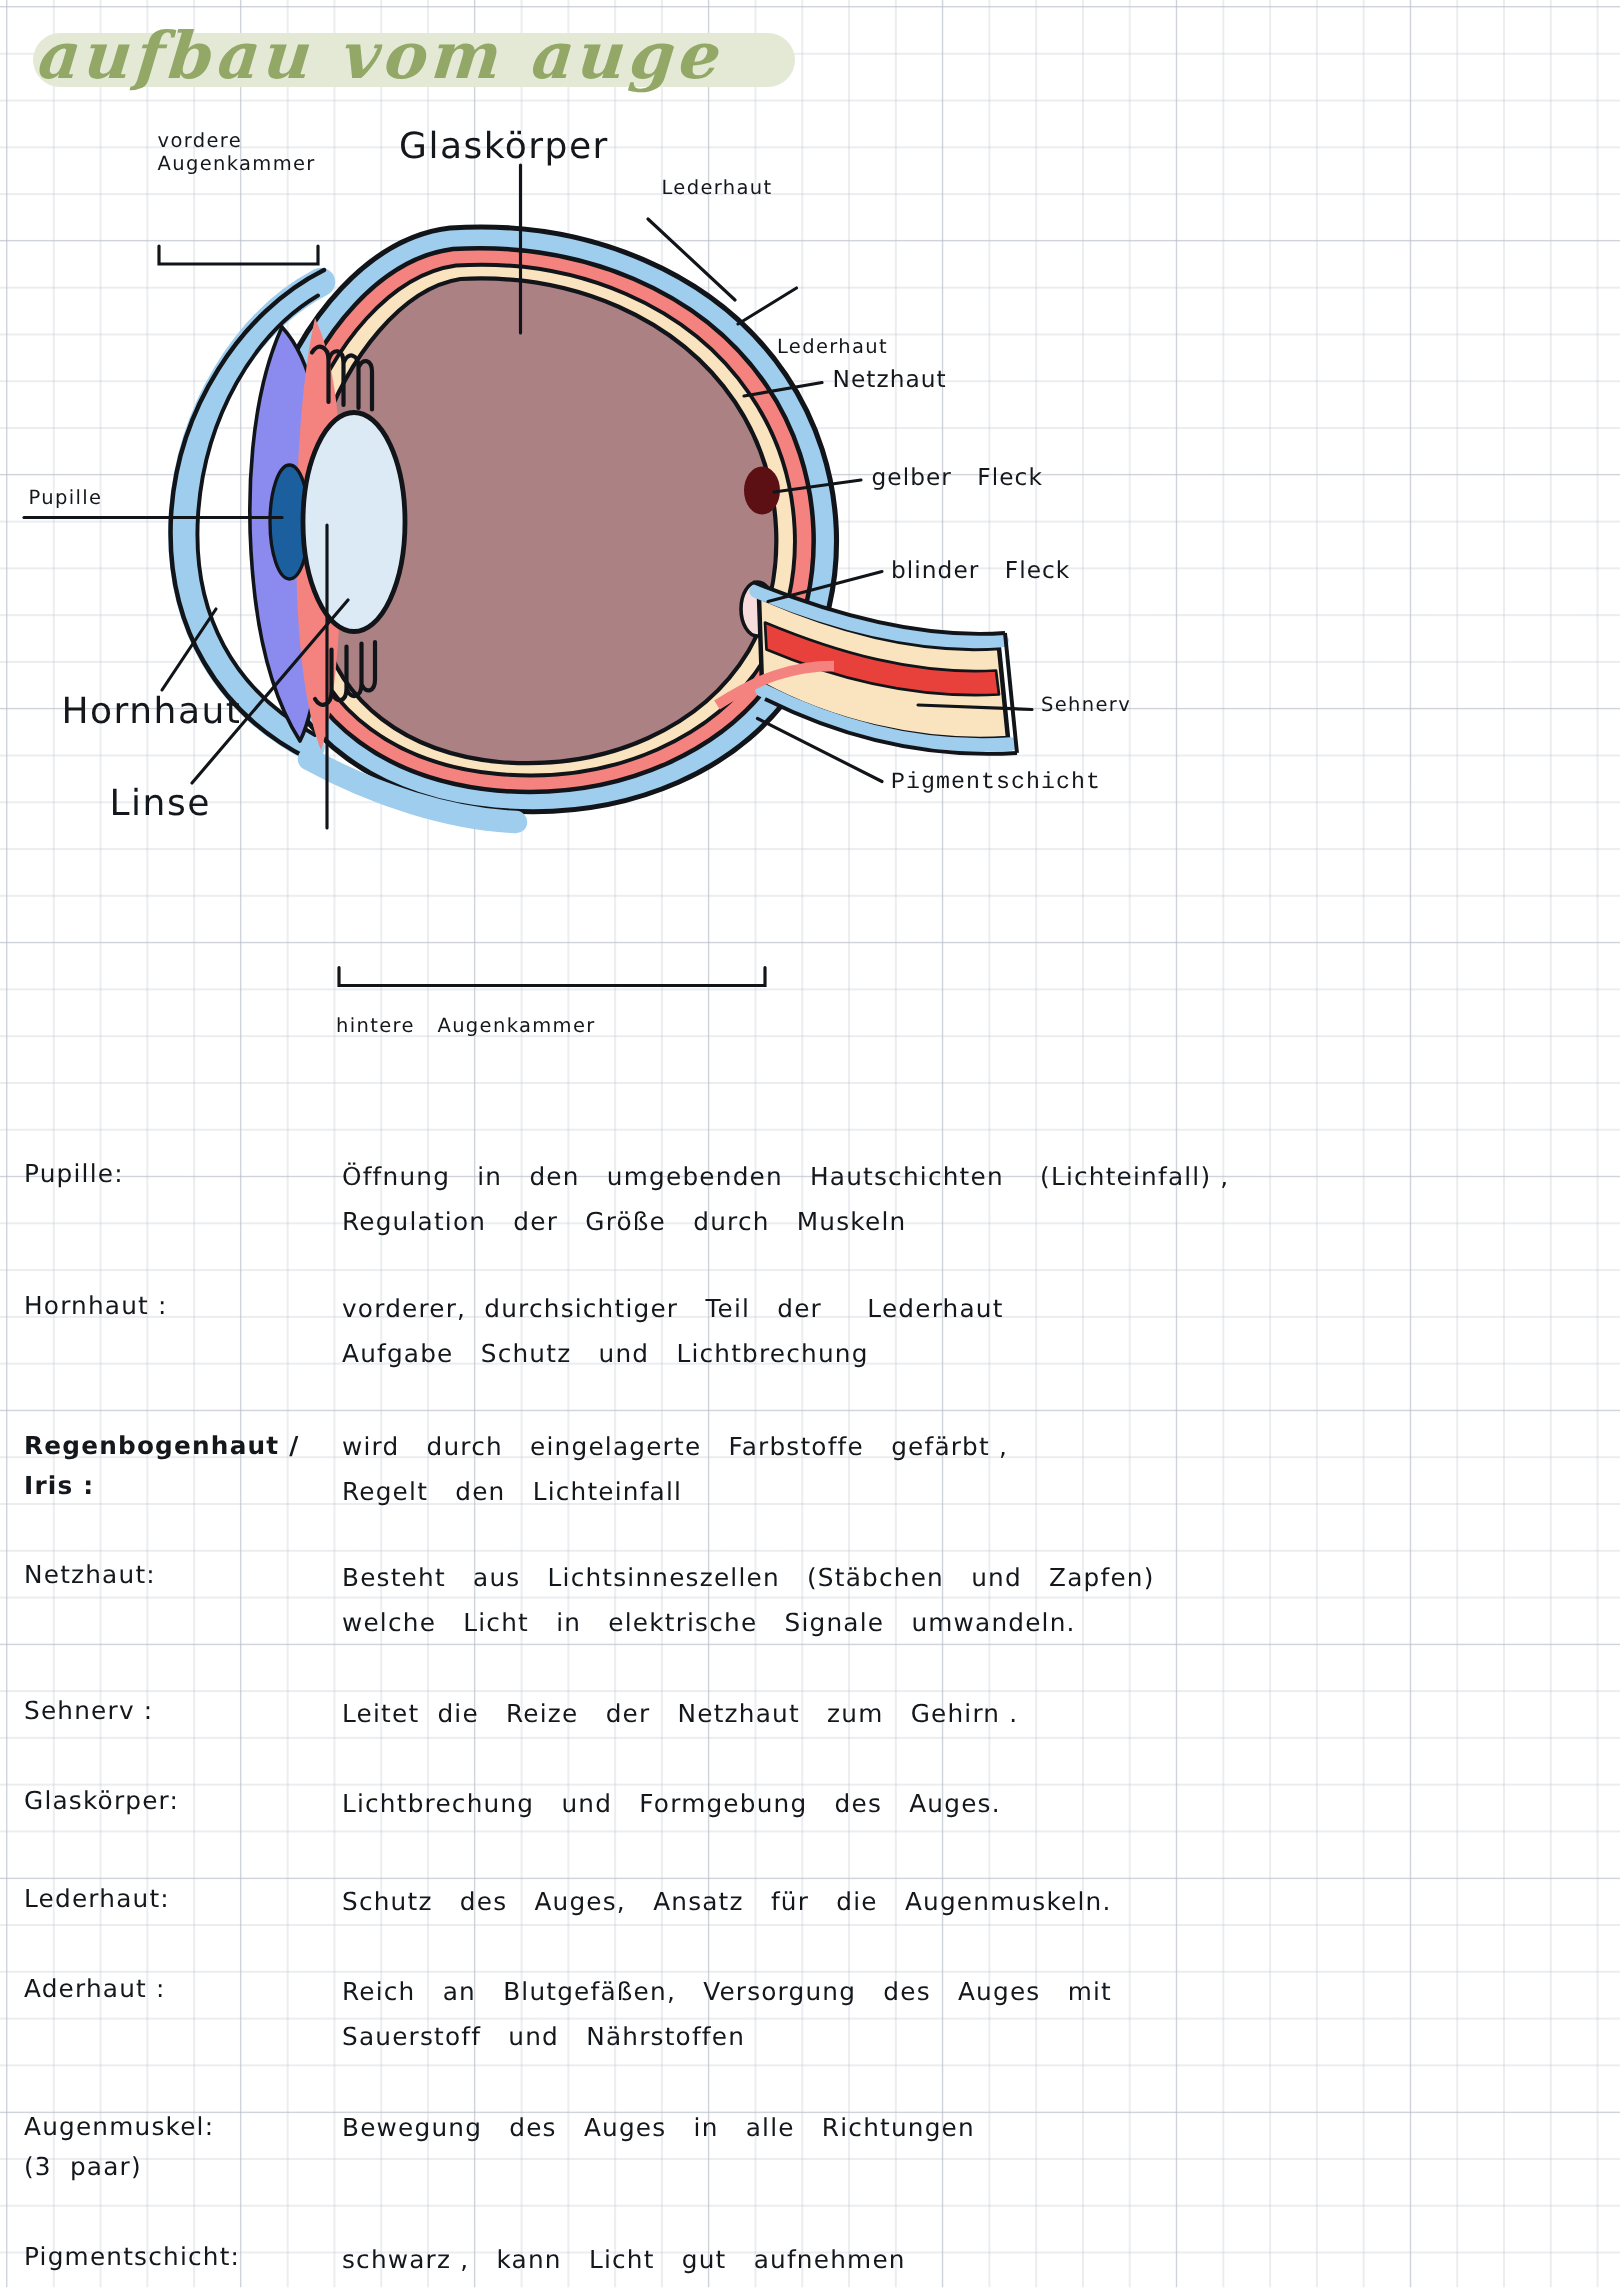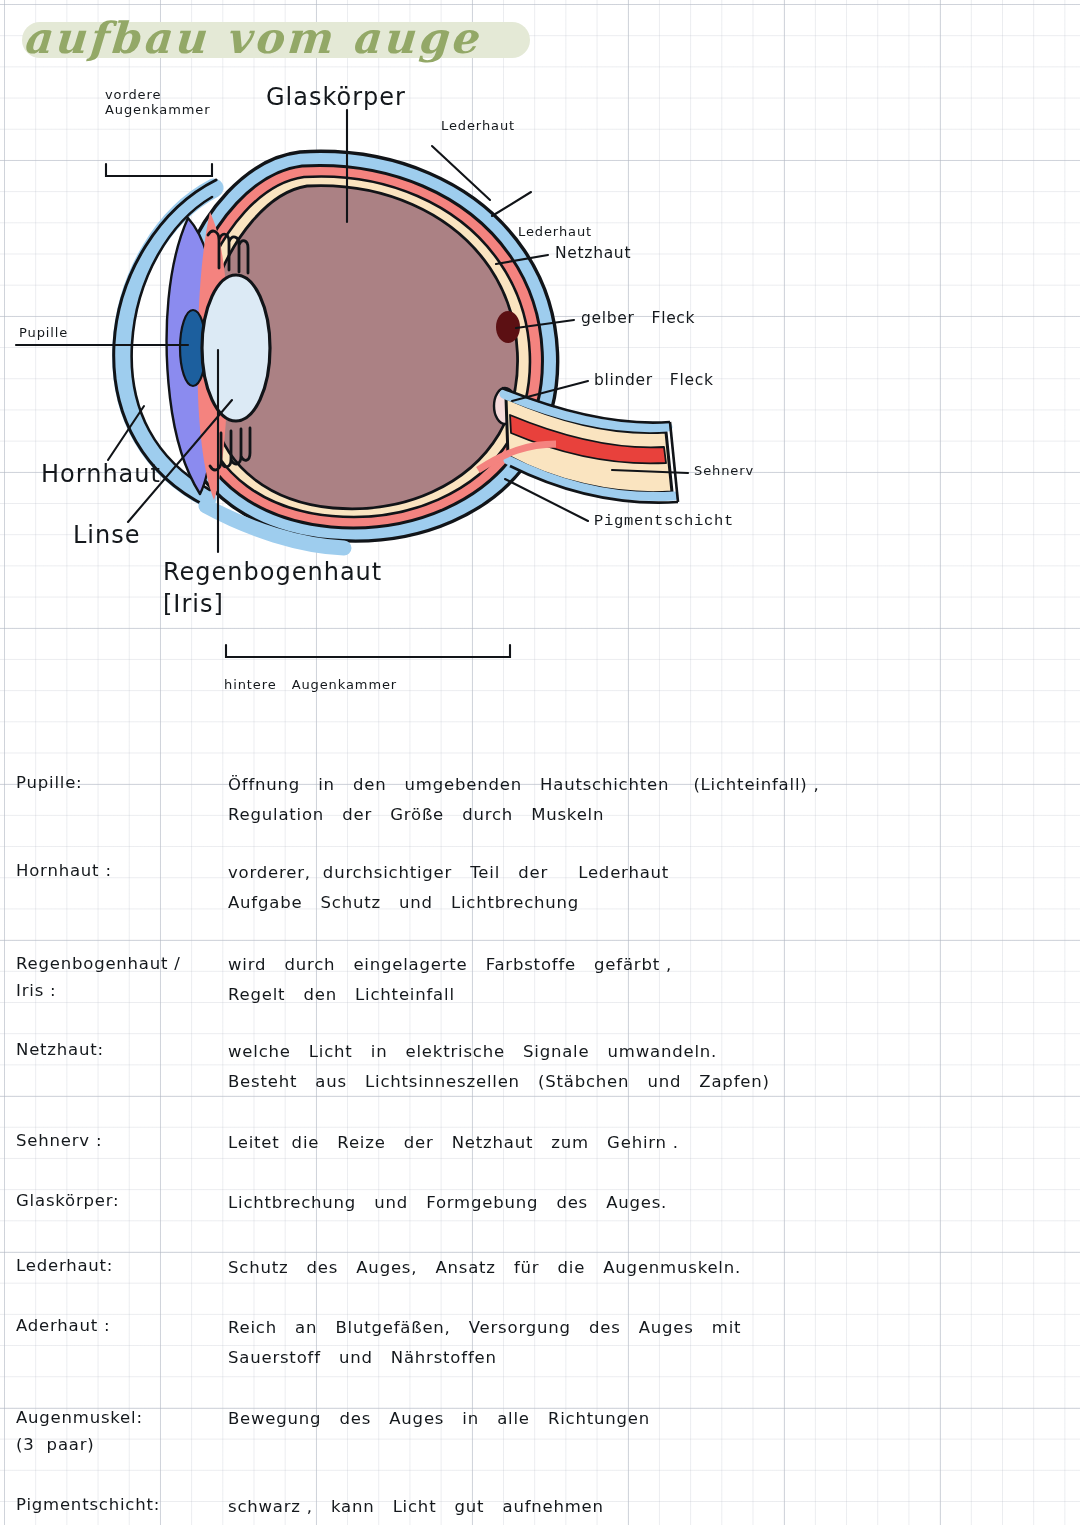--- a/index.html
+++ b/index.html
@@ -252,22 +252,20 @@
   <div class="hand lbl" style="left:441px; top:119px;">Lederhaut</div>
   <div class="hand lbl" style="left:518px; top:180px;margin-top:45px;">Lederhaut</div>
   <div class="hand lbl-s" style="left:555px; top:245px;">Netzhaut</div>
   <div class="hand lbl-s" style="left:581px; top:310px;">gelber   Fleck</div>
   <div class="hand lbl-s" style="left:594px; top:372px;">blinder   Fleck</div>
   <div class="hand lbl" style="left:694px; top:464px;">Sehnerv</div>
   <div class="hand lbl-s" style="left:594px; top:513px;font-family:Liberation Mono, monospace;">Pigmentschicht</div>
   <div class="hand lbl" style="left:19px; top:326px;">Pupille</div>
   <div class="hand lbl-l" style="left:41px; top:461px;">Hornhaut</div>
   <div class="hand lbl-l" style="left:57px; top:522px;margin-left:16px;">Linse</div>
-  <div class="hand lbl-l" style="left:163px; top:556px; line-height:1.35;">Regenbogenhaut
-[Iris]</div>
   <div class="hand lbl" style="left:224px; top:678px;">hintere   Augenkammer</div>
 
   <div id="defs">
 
     <div class="def-row" style="top:0px;">
       <div class="def-term">Pupille:</div>
       <div class="def-body">
         <span>Öffnung   in   den   umgebenden   Hautschichten    (Lichteinfall) ,</span>
         <span>Regulation   der   Größe   durch   Muskeln</span>
       </div>
@@ -275,33 +273,33 @@
 
     <div class="def-row" style="top:88px;">
       <div class="def-term">Hornhaut :</div>
       <div class="def-body">
         <span>vorderer,  durchsichtiger   Teil   der     Lederhaut</span>
         <span>Aufgabe   Schutz   und   Lichtbrechung</span>
       </div>
     </div>
 
     <div class="def-row" style="top:180px;">
-      <div class="def-term" style="line-height:27px;">Regenbogenhaut /
+      <div class="def-term" style="line-height:27px;font-weight:bold;">Regenbogenhaut /
 Iris :</div>
       <div class="def-body">
         <span>wird   durch   eingelagerte   Farbstoffe   gefärbt ,</span>
         <span>Regelt   den   Lichteinfall</span>
       </div>
     </div>
 
     <div class="def-row" style="top:267px;">
       <div class="def-term">Netzhaut:</div>
       <div class="def-body">
+        <span>Besteht   aus   Lichtsinneszellen   (Stäbchen   und   Zapfen)</span>
         <span>welche   Licht   in   elektrische   Signale   umwandeln.</span>
-        <span>Besteht   aus   Lichtsinneszellen   (Stäbchen   und   Zapfen)</span>
       </div>
     </div>
 
     <div class="def-row" style="top:358px;">
       <div class="def-term">Sehnerv :</div>
       <div class="def-body">
         <span>Leitet  die   Reize   der   Netzhaut   zum   Gehirn .</span>
       </div>
     </div>
 

